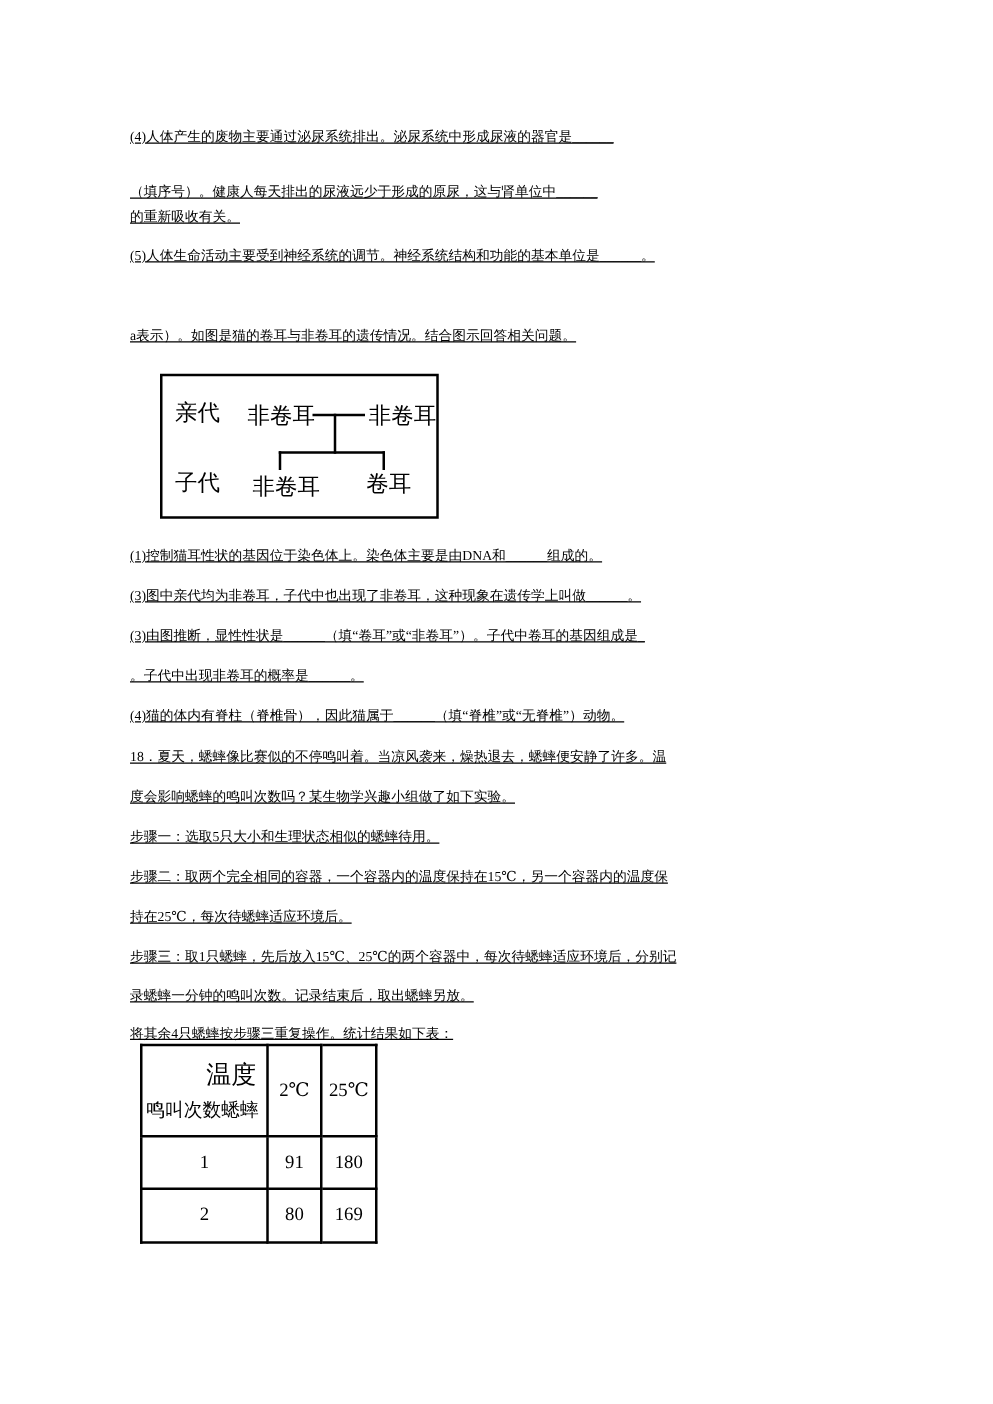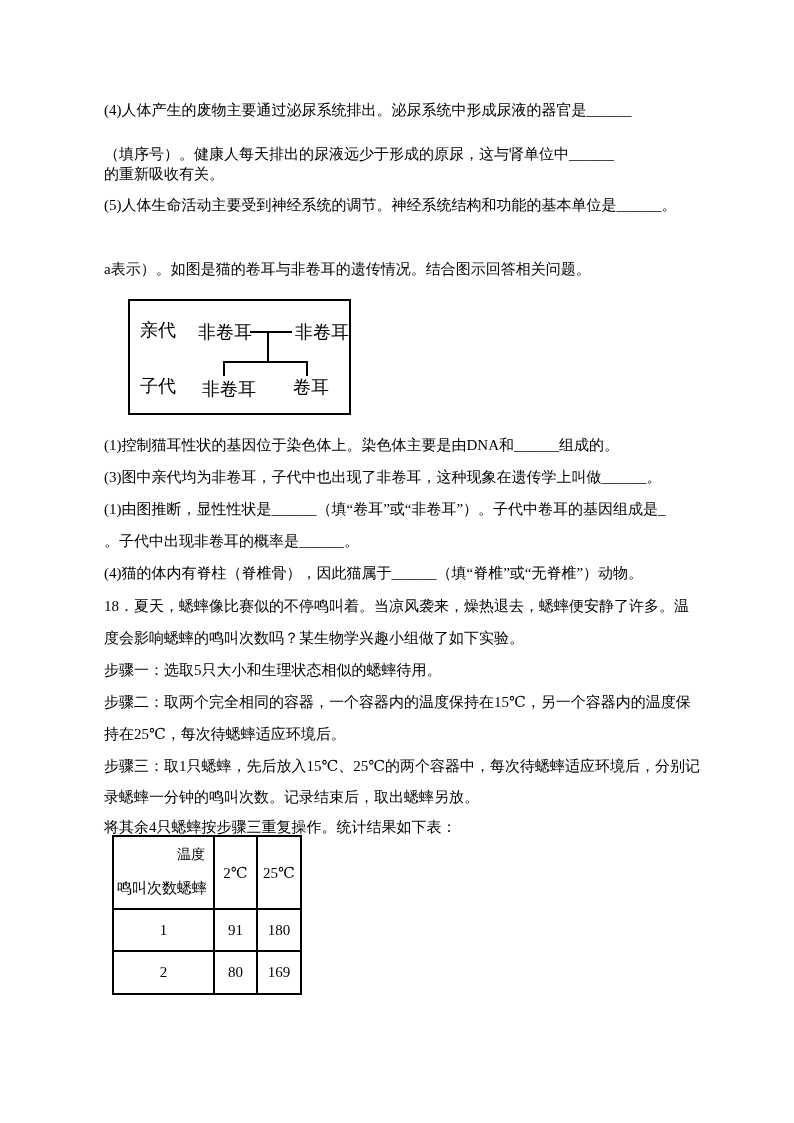--- a/index.html
+++ b/index.html
@@ -13,24 +13,25 @@
   .page {
     position: relative;
     width: 794px;
     height: 1123px;
     background: #ffffff;
     overflow: hidden;
   }
   .line {
     position: absolute;
     left: 104px;
-    font-size: 15px;
+    font-size: 11px;
     line-height: 18px;
     white-space: nowrap;
     letter-spacing: 0px;
+    text-decoration: underline;
   }
   
   .pedigree-box {
     position: absolute;
     left: 128px;
     top: 299px;
     width: 223px;
     height: 116px;
     border: 2px solid #000000;
     box-sizing: border-box;
@@ -58,21 +59,21 @@
     text-align: center;
     vertical-align: middle;
     padding: 0;
     overflow: hidden;
   }
   .corner-cell { position: relative; }
   .corner-top {
     position: absolute;
     top: 9px;
     right: 8px;
-    font-size: 14px;
+    font-size: 20px;
     white-space: nowrap;
   }
   .corner-bottom {
     position: absolute;
     bottom: 10px;
     left: 3px;
     font-size: 15px;
     white-space: nowrap;
   }
 </style>
@@ -97,21 +98,21 @@
     <div class="hline" style="left:93px;top:60px;width:85px"></div>
     <div class="vline" style="left:93px;top:60px;height:15px"></div>
     <div class="vline" style="left:176px;top:60px;height:15px"></div>
     <span class="dlabel" style="left:10px;top:77px">子代</span>
     <span class="dlabel" style="left:72px;top:80px">非卷耳</span>
     <span class="dlabel" style="left:163px;top:78px">卷耳</span>
   </div>
 
   <div class="line" style="top:436px">(1)控制猫耳性状的基因位于染色体上。染色体主要是由DNA和______组成的。</div>
   <div class="line" style="top:468px">(3)图中亲代均为非卷耳，子代中也出现了非卷耳，这种现象在遗传学上叫做______。</div>
-  <div class="line" style="top:500px">(1)由图推断，显性性状是______（填“卷耳”或“非卷耳”）。子代中卷耳的基因组成是_</div>
+  <div class="line" style="top:500px">(3)由图推断，显性性状是______（填“卷耳”或“非卷耳”）。子代中卷耳的基因组成是_</div>
   <div class="line" style="top:532px">。子代中出现非卷耳的概率是______。</div>
   <div class="line" style="top:564px">(4)猫的体内有脊柱（脊椎骨），因此猫属于______（填“脊椎”或“无脊椎”）动物。</div>
 
   <div class="line" style="top:597px">18．夏天，蟋蟀像比赛似的不停鸣叫着。当凉风袭来，燥热退去，蟋蟀便安静了许多。温</div>
   <div class="line" style="top:629px">度会影响蟋蟀的鸣叫次数吗？某生物学兴趣小组做了如下实验。</div>
   <div class="line" style="top:661px">步骤一：选取5只大小和生理状态相似的蟋蟀待用。</div>
   <div class="line" style="top:693px">步骤二：取两个完全相同的容器，一个容器内的温度保持在15℃，另一个容器内的温度保</div>
   <div class="line" style="top:725px">持在25℃，每次待蟋蟀适应环境后。</div>
   <div class="line" style="top:757px">步骤三：取1只蟋蟀，先后放入15℃、25℃的两个容器中，每次待蟋蟀适应环境后，分别记</div>
   <div class="line" style="top:788px">录蟋蟀一分钟的鸣叫次数。记录结束后，取出蟋蟀另放。</div>

